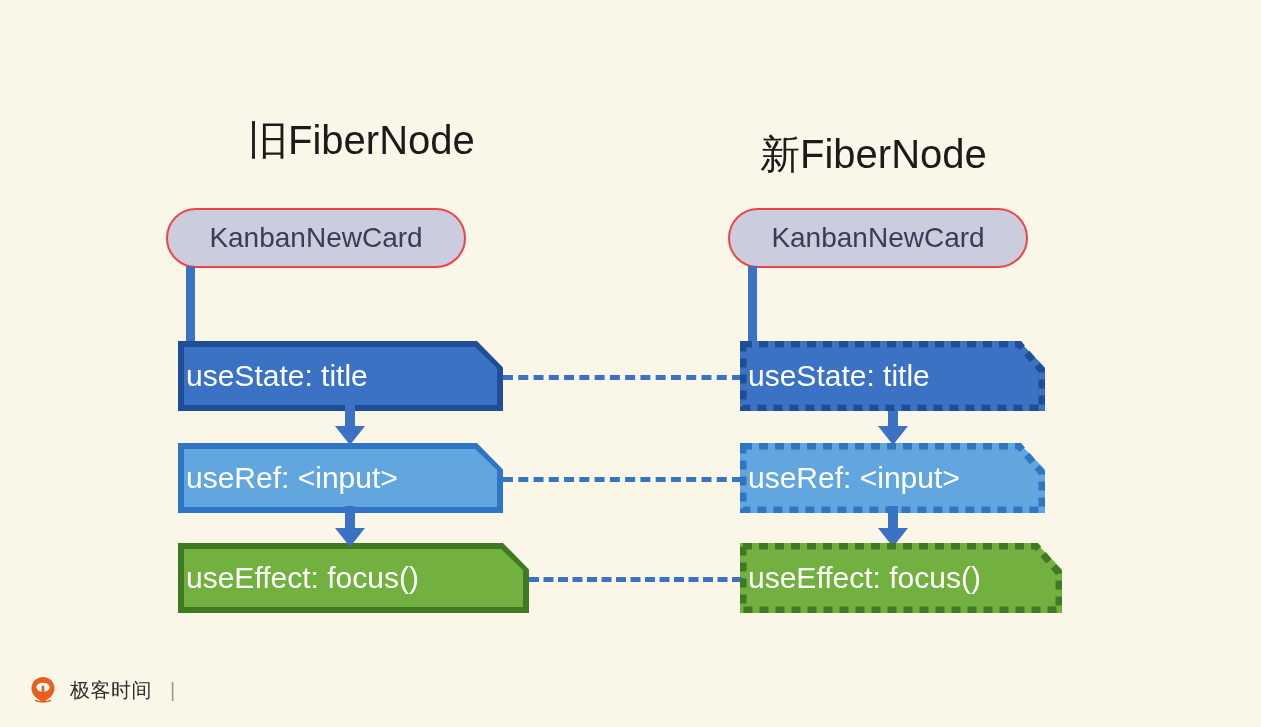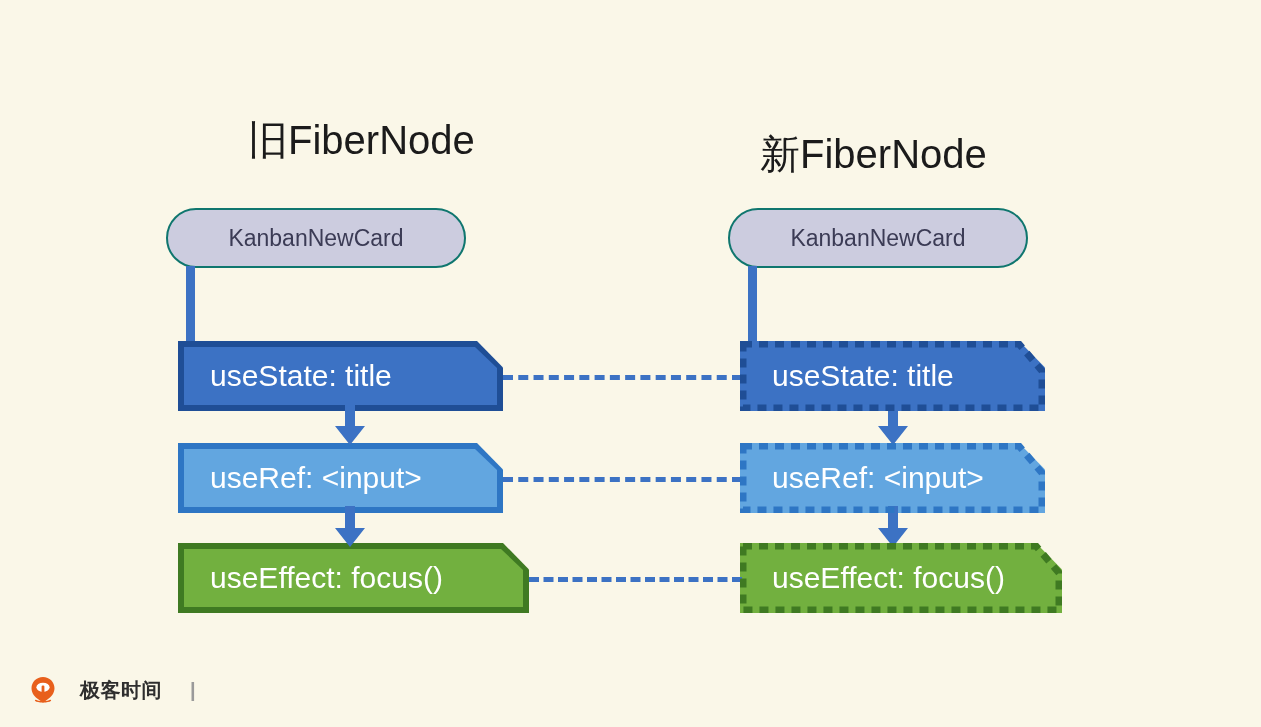--- a/index.html
+++ b/index.html
@@ -32,27 +32,27 @@
   }
   #title-old { left: 208px; top: 120px; margin-left: 40px; }
   #title-new { left: 760px; top: 134px; }
 
   
   .pill {
     position: absolute;
     height: 60px;
     border-radius: 30px;
     background: #ccccdf;
-    border: 2px solid #0f766e;
+    border: 2px solid #ef4444;
     display: flex;
     align-items: center;
     justify-content: center;
     box-sizing: border-box;
     color: #3b3b55;
-    font-size: 23px;
+    font-size: 28px;
     white-space: nowrap;
   }
   #pill-old { left: 166px; top: 208px; width: 300px; }
   #pill-new { left: 728px; top: 208px; width: 300px; }
 
   
   .stem {
     position: absolute;
     width: 9px;
     background: #3c72c4;
@@ -82,21 +82,21 @@
     clip-path: polygon(0 0, calc(100% - 26px) 0, 100% 38%, 100% 100%, 0 100%);
   }
   .hook.solid .inner {
     position: absolute;
     inset: 6px;
     clip-path: polygon(0 0, calc(100% - 22px) 0, 100% 36%, 100% 100%, 0 100%);
   }
   .hook .label {
     position: relative;
     z-index: 3;
-    padding-left: 32px;
+    padding-left: 8px;
   }
 
   
   .hook.dashed {
     padding: 0;
   }
   .hook.dashed .dashfill {
     position: absolute;
     inset: 0;
     clip-path: polygon(0 0, calc(100% - 26px) 0, 100% 38%, 100% 100%, 0 100%);
@@ -152,23 +152,22 @@
   #link-1 { left: 503px; top: 477px; width: 239px; }
   #link-2 { left: 529px; top: 577px; width: 213px; }
 
   
   #footer {
     position: absolute;
     left: 30px;
     top: 673px;
     display: flex;
     align-items: center;
-    gap: 24px;
+    gap: 14px;
     height: 34px;
-    font-weight: bold;
   }
   #footer .logo { width: 26px; height: 28px; flex: none; }
   #footer .brand {
     font-size: 20px;
     color: #2e2e2e;
     white-space: nowrap;
     letter-spacing: 0.5px;
   }
   #footer .sep {
     color: #9a9a9a;

